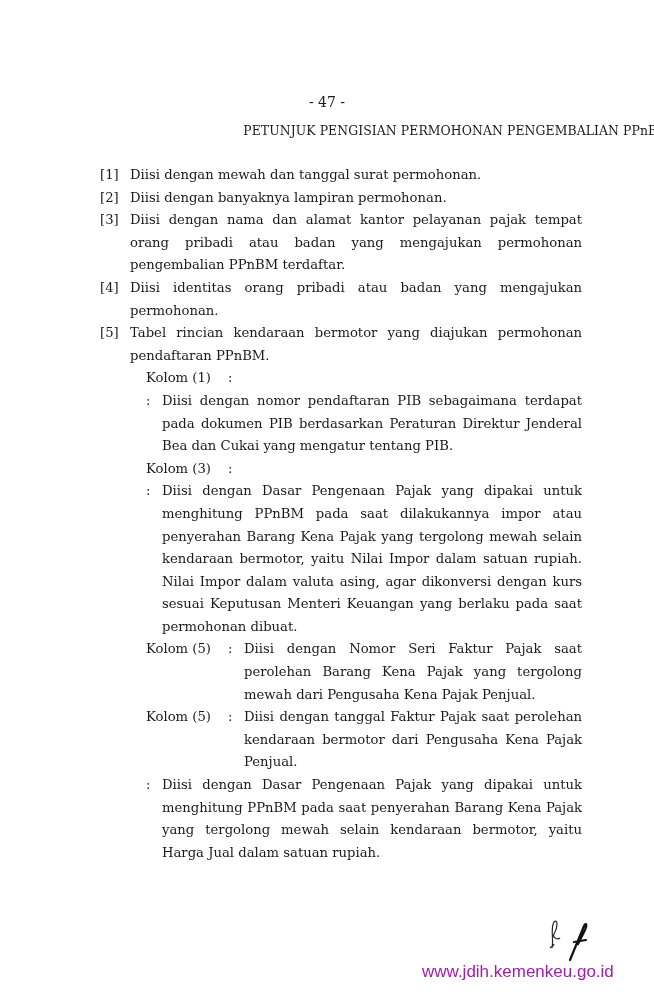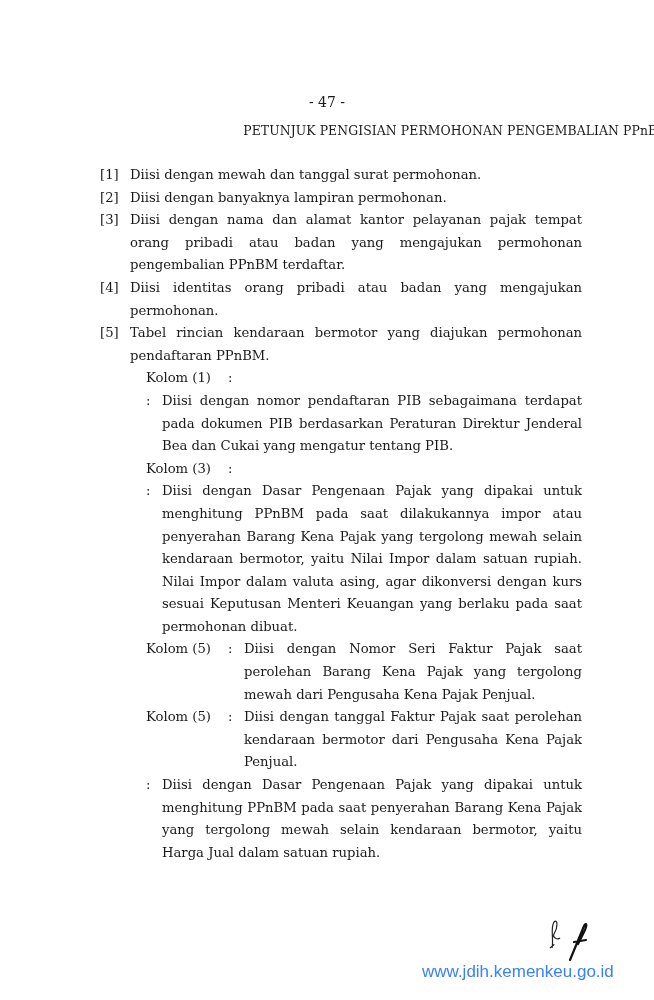--- a/index.html
+++ b/index.html
@@ -13,21 +13,21 @@
           line-height: 22.6px; }
   .item { display: flex; }
   .item .num { width: 30px; flex: 0 0 30px; }
   .item .txt { flex: 1; text-align: justify; }
   .kolom { display: flex; margin-left: 46px; }
   .kolom .klabel { width: 82px; flex: 0 0 82px; }
   .kolom .colon { width: 16px; flex: 0 0 16px; }
   .kolom .ktxt { flex: 1; text-align: justify; }
   .sig { position: absolute; left: 540px; top: 918px; }
   .url { position: absolute; left: 422px; top: 962px; font-family: "Liberation Sans", sans-serif;
-         font-size: 17px; color: #3b82f6; }
+         font-size: 17px; color: #a21caf; }
 </style>
 </head>
 <body>
 
 <div class="page-num">- 47 -</div>
 <div class="title">PETUNJUK PENGISIAN PERMOHONAN PENGEMBALIAN PPnBM</div>
 
 <div class="body">
   <div class="item">
     <span class="num">[1]</span>

